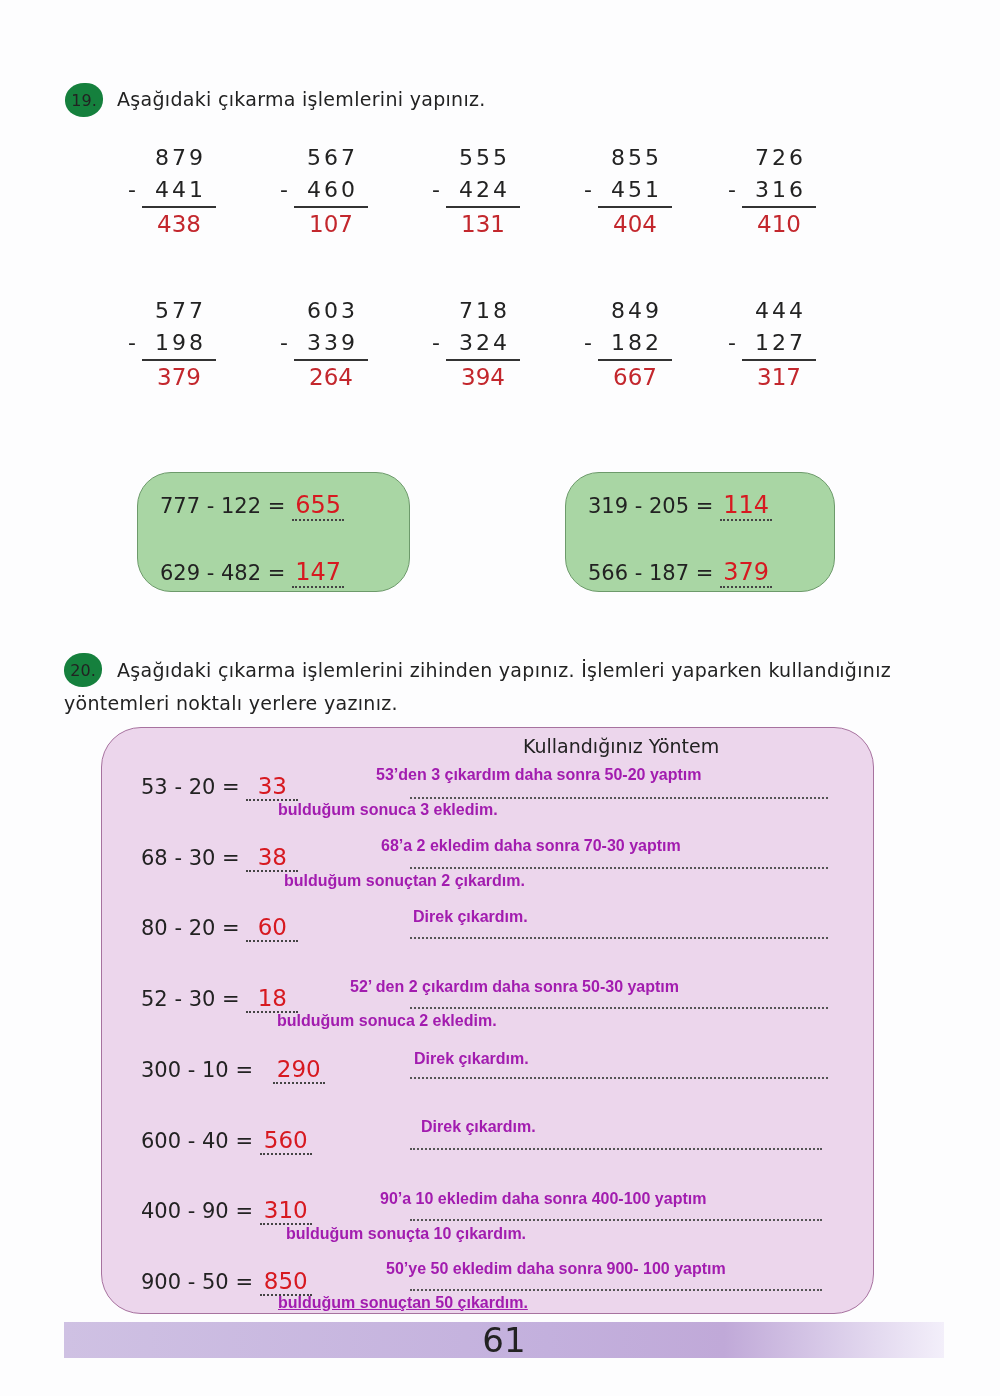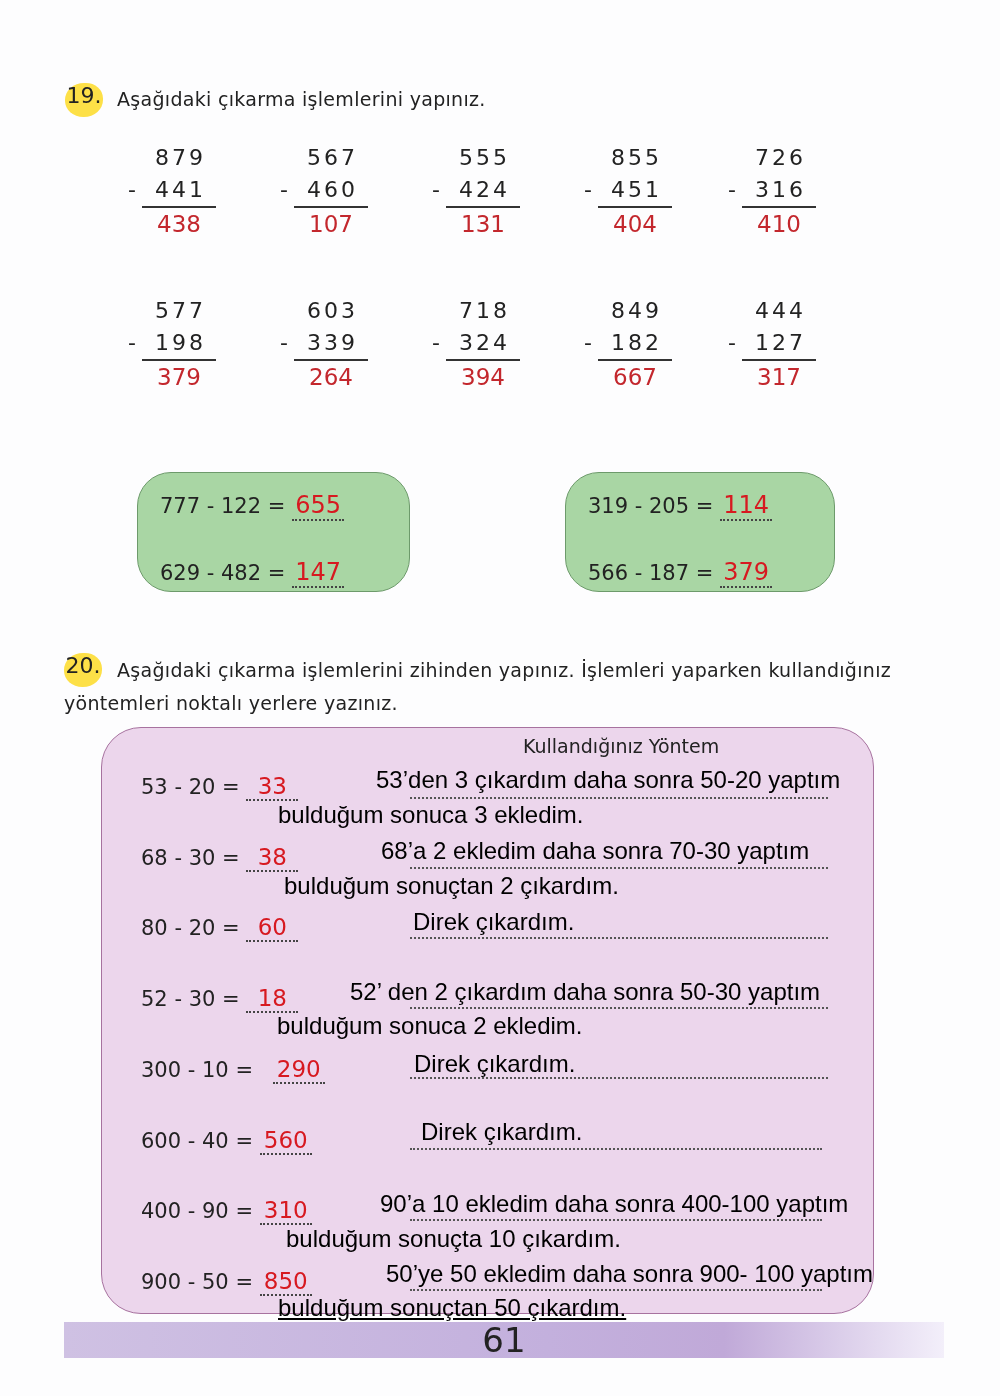--- a/index.html
+++ b/index.html
@@ -1,37 +1,37 @@
 <!DOCTYPE html>
 <html><head>
 <meta charset="utf-8">
 <style>
   html, body { margin:0; padding:0; }
   body { width:1000px; height:1396px; background:#fdfdfe; position:relative; overflow:hidden;
          font-family:"DejaVu Sans", sans-serif; color:#222; }
   .abs { position:absolute; }
   .badge { position:absolute; width:38px; height:34px; border-radius:50% 45% 50% 48%;
-           background:#fde047; display:flex; align-items:flex-start; justify-content:center;
-           font-size:22px; color:#222; }
+           background:#15803d; display:flex; align-items:center; justify-content:center;
+           font-size:16px; color:#222; }
   .qtext { position:absolute; font-size:19px; color:#222; letter-spacing:0.3px; }
   .vsub { position:absolute; width:90px; text-align:right; font-size:22px; line-height:32px; }
   .vsub .n1 { letter-spacing:3px; padding-right:10px; }
   .vsub .n2 { letter-spacing:3px; padding-right:10px; position:relative; }
   .vsub .n2 .minus { position:absolute; left:2px; }
   .vsub .line { border-top:2px solid #333; margin-left:-2px; width:74px; margin-left:16px; }
   .vsub .ans { color:#c3272d; font-size:23px; text-align:center; padding-left:16px; width:74px; margin-left:0; }
   .green { position:absolute; background:#a9d6a4; border:1.5px solid #6d9a6b; border-radius:34px; }
   .eq { position:absolute; font-size:21px; white-space:nowrap; }
   .dots { display:inline-block; border-bottom:2px dotted #444; min-width:52px; text-align:center; }
   .red { color:#d71920; }
   .pink { position:absolute; left:101px; top:727px; width:771px; height:585px;
           background:#ecd6ec; border:1.5px solid #a7729f; border-radius:40px; }
   .row-eq { position:absolute; font-size:21px; white-space:nowrap; }
-  .method { position:absolute; font-size:24px; color:#000000; white-space:nowrap;
-            font-family:"Liberation Sans", sans-serif; }
+  .method { position:absolute; font-size:16px; color:#a21caf; white-space:nowrap;
+            font-family:"Liberation Sans", sans-serif;font-weight:bold; }
   .method-dots { position:absolute; border-bottom:2px dotted #555; height:0; }
   .footer { position:absolute; left:64px; top:1322px; width:880px; height:36px;
             background:linear-gradient(90deg,#cfc1e3 0%,#c3b0dd 55%,#c0a9d8 75%,#f3effa 100%); }
   .pageno { position:absolute; left:0; right:0; top:0; text-align:center; font-size:34px; line-height:36px; color:#222; }
 </style>
 </head>
 <body>
 
 <div class="badge" style="left:65px;top:83px;">
   <span>19.</span>

